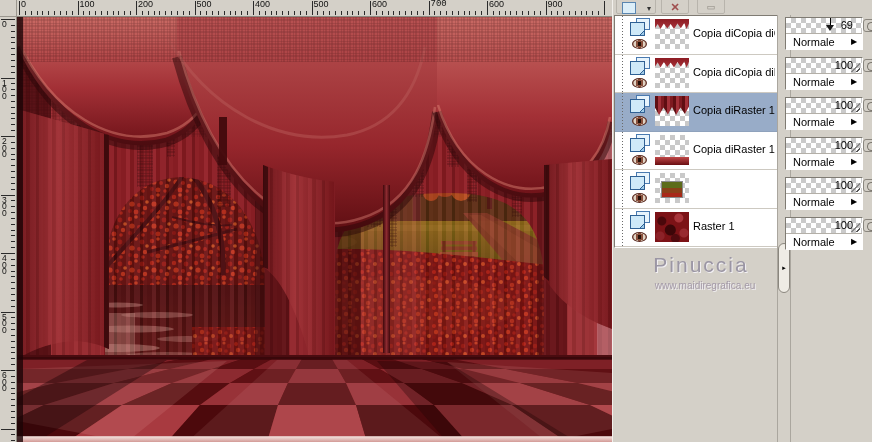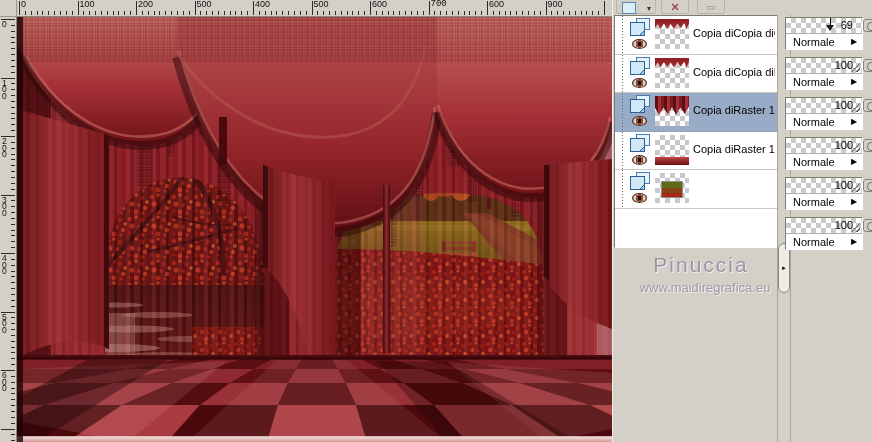--- a/index.html
+++ b/index.html
@@ -71,21 +71,21 @@
       radial-gradient(circle at 70% 20%,#a8343a 0 4px,transparent 5px),
       radial-gradient(circle at 45% 60%,#3c0608 0 5px,transparent 6px),
       radial-gradient(circle at 85% 70%,#982a30 0 4px,transparent 5px),
       radial-gradient(circle at 15% 80%,#8c2228 0 4px,transparent 5px),
       radial-gradient(circle at 60% 88%,#500a0e 0 4px,transparent 5px);}
   .lname{position:absolute;left:78px;top:0;right:2px;height:100%;font-size:11px;color:#000;
     line-height:34px;white-space:nowrap;overflow:hidden;}
   
   .watermark{position:absolute;left:0;top:253px;width:176px;text-align:center;color:#9b96a4;}
   .wm-title{font-size:21px;letter-spacing:2px;text-shadow:1px 1px 0 #f2f0f4;}
-  .wm-url{font-size:13px;margin-top:3px;color:#a49aa8;text-shadow:1px 1px 0 #f0eef2;padding-left:8px;}
+  .wm-url{font-size:10px;margin-top:3px;color:#a49aa8;text-shadow:1px 1px 0 #f0eef2;padding-left:8px;}
   
   .splitter{position:absolute;left:164px;top:15px;width:14px;bottom:0;
     border-left:1px solid #aaa69e;border-right:1px solid #aaa69e;box-sizing:border-box;background:#d4d0c8;}
   .splitter .knob{position:absolute;left:0px;top:228px;width:12px;height:50px;background:#efece5;
     border:1px solid #8a867e;border-radius:7px;box-sizing:border-box;
     font-size:7px;color:#000;text-align:center;line-height:48px;}
   
   .controls-col{position:absolute;left:171px;top:0;width:82px;height:442px;}
   .cblock{position:absolute;left:1px;width:78px;height:33px;
     border:1px solid #7f7b73;border-bottom-color:#fff;border-right-color:#fff;background:#fff;box-sizing:border-box;}
@@ -674,20 +674,35 @@
         <rect x="0.5" y="4.5" width="14" height="13" fill="#cfe9f8" stroke="#2f6094"></rect>
         <path d="M14.5,17.5 L14.5,12.5 L9.5,17.5 Z" fill="#9fcbe8" stroke="#2f6094"></path>
       </svg>
     </span>
     <span class="eye-icon"></span>
     <span class="thumb t-photo">
           <span class="art"></span>
         </span>
   </div>
 
+  <div class="lrow">
+    <span class="treeline"></span>
+    <span class="pages-icon">
+      <svg width="21" height="19" viewBox="0 0 21 19">
+        <rect x="6.5" y="0.5" width="13" height="11" fill="#e8f4fc" stroke="#4a7ab0"></rect>
+        <rect x="0.5" y="4.5" width="14" height="13" fill="#cfe9f8" stroke="#2f6094"></rect>
+        <path d="M14.5,17.5 L14.5,12.5 L9.5,17.5 Z" fill="#9fcbe8" stroke="#2f6094"></path>
+      </svg>
+    </span>
+    <span class="eye-icon"></span>
+    <span class="thumb t-texture">
+          <span class="art"></span>
+        </span>
+    <span class="lname">Raster 1</span>
+  </div>
 </div>
 
   <div class="watermark">
     <div class="wm-title">Pinuccia</div>
     <div class="wm-url">www.maidiregrafica.eu</div>
   </div>
 
   <div class="splitter">
     <div class="knob">
       <span>▸</span>

